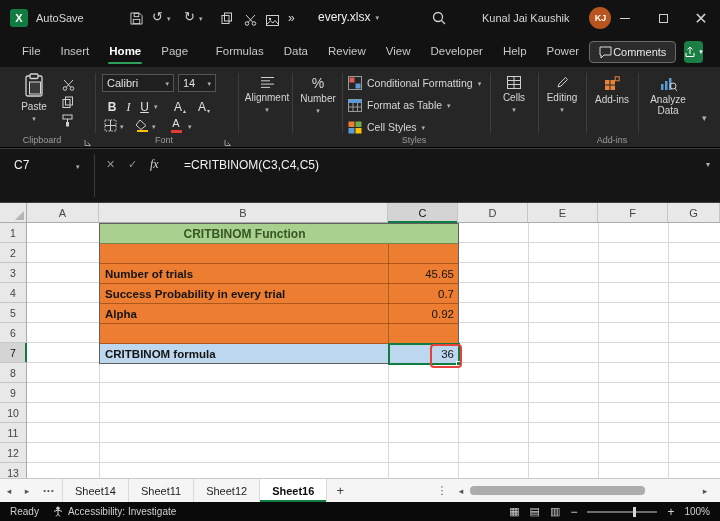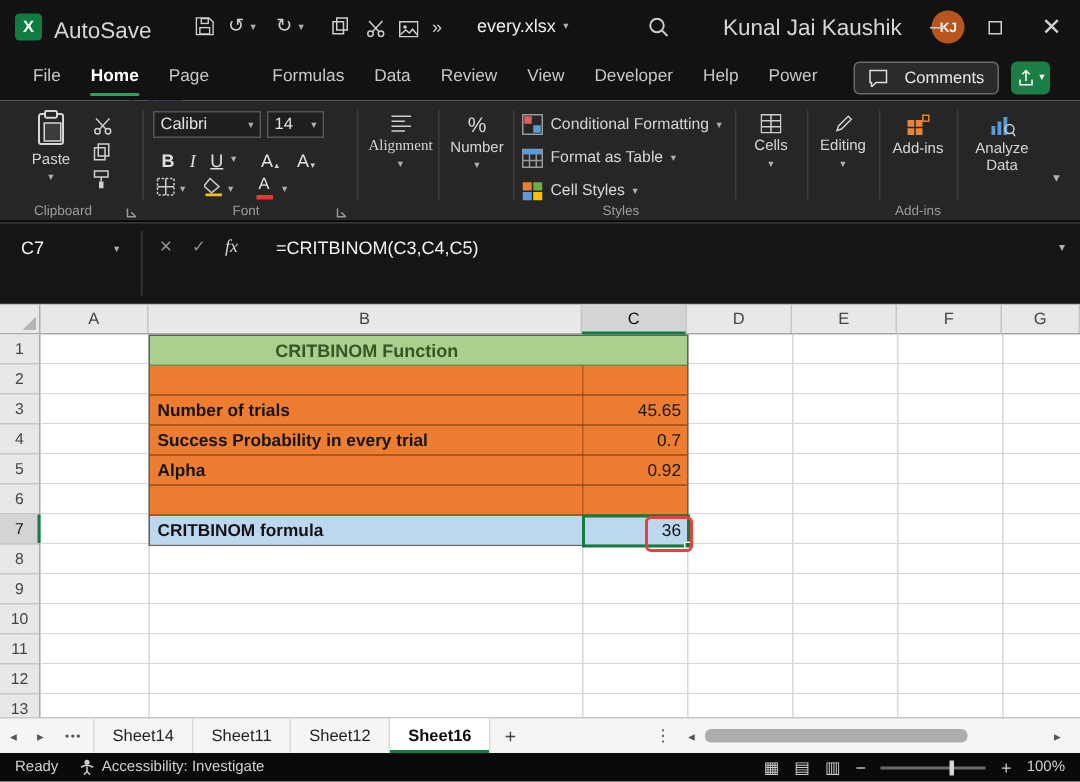--- a/index.html
+++ b/index.html
@@ -3,42 +3,42 @@
 <meta charset="utf-8">
 <style>
   * { box-sizing:border-box; margin:0; padding:0; }
   html,body { background:#444; }
   .app { position:relative; width:720px; height:521px; overflow:hidden; background:#fff;
          font-family:"Liberation Sans", sans-serif; user-select:none; }
   .abs { position:absolute; }
 
   
   .titlebar { position:absolute; top:0; left:0; right:0; height:36px; background:#121212; }
-  .tb-txt { color:#d6d6d6; font-size:15px; }
+  .tb-txt { color:#d6d6d6; font-size:11px; }
   .tb-ico { color:#cfcfcf; font-size:13px; line-height:13px; }
   .chev { color:#b0b0b0; font-size:7px; line-height:7px; }
   .logo { width:18px; height:18px; background:var(--accent_green); border-radius:3px; color:#fff;
           font-size:11px; font-weight:bold; display:flex; align-items:center; justify-content:center; }
   .toggle { width:36px; height:15px; border:1px solid #8a8a8a; border-radius:8px; background:#8b5cf6;
             display:flex; align-items:center; gap:4px; padding:0 4px 0 2px;margin-top:48px; }
   .knob { width:10px; height:10px; border-radius:50%; background:#e8e8e8; }
   .toggle span { color:#e0e0e0; font-size:9px; }
   .file { display:flex; align-items:center; gap:5px; color:#f0f0f0; font-size:12px; }
   .avatar { width:22px; height:22px; border-radius:50%; background:var(--avatar_orange); color:#fff;
             font-size:9px; font-weight:bold; display:flex; align-items:center; justify-content:center; }
   .winbtn { width:38px; height:36px; display:flex; align-items:center; justify-content:center; color:#cfcfcf; }
 
   
   .menubar { position:absolute; top:36px; left:0; right:0; height:31px; background:#121212;
              display:flex; align-items:center; padding:0 20px 0 12px; }
   .menu-tab { color:#c8c8c8; font-size:11.5px; padding:0 10px; height:31px; line-height:31px; position:relative; }
   .menu-tab.active { color:#fff; font-weight:bold; }
   .menu-tab.active::after { content:""; position:absolute; left:9px; right:9px; bottom:3px; height:2.5px;
                             background:var(--menu_underline_green); border-radius:2px; }
-  .comments-btn { margin-left:auto; display:flex; align-items:center; gap:11px; border:1px solid #6a6a6a;
+  .comments-btn { margin-left:auto; display:flex; align-items:center; gap:1px; border:1px solid #6a6a6a;
                   background:#2b2b2b; color:#e8e8e8; font-size:11px; height:22px; padding:0 9px; border-radius:4px; }
   .share-btn { margin-left:8px; width:34px; height:22px; border-radius:4px; background:#1B7E45;
                display:flex; align-items:center; justify-content:center; gap:3px; }
 
   
   .ribbon { position:absolute; top:67px; left:0; right:0; height:81px; background:#262626; border-bottom:1px solid #000; }
   .rdiv { position:absolute; top:6px; bottom:14px; width:1px; background:#3d3d3d; }
   .group-label { position:absolute; bottom:2px; font-size:9px; color:#9d9d9d; text-align:center; }
   .big-btn { position:absolute; display:flex; flex-direction:column; align-items:center; gap:3px;
              color:#d6d6d6; font-size:10px; text-align:center; line-height:11px; }
@@ -183,20 +183,21 @@
         </div>
       <div class="winbtn">
           <div style="width:9px;height:9px;border:1px solid #cfcfcf;"></div>
         </div>
       <div class="winbtn">✕</div>
     </div>
   </div>
 
   <div class="menubar">
     <div class="menu-tab">File</div>
+    <div class="menu-tab">Insert</div>
     <div class="menu-tab active">Home</div>
     <div class="menu-tab">Page Layout</div>
     <div class="menu-tab">Formulas</div>
     <div class="menu-tab">Data</div>
     <div class="menu-tab">Review</div>
     <div class="menu-tab">View</div>
     <div class="menu-tab">Developer</div>
     <div class="menu-tab">Help</div>
     <div class="menu-tab">Power Pivot</div>
     <div class="comments-btn">
@@ -299,21 +300,21 @@
     </div>
     <span class="abs chev" style="left:188px;top:56px;">▾</span>
     <span class="sbtn" style="left:224px;top:66px;">
       <svg width="8" height="8">
           <path d="M1 1v5.5h5.5M6.5 6.5L3.5 3.5" stroke="#9a9a9a" fill="none"></path>
         </svg>
     </span>
     <div class="group-label" style="left:98px;width:132px;">Font</div>
     <div class="rdiv" style="left:238px;"></div>
 
-    <div class="big-btn" style="left:244px;top:9px;width:46px;font-family:Liberation Serif, serif;">
+    <div class="big-btn" style="left:244px;top:9px;width:46px;">
       <svg width="15" height="13">
           <path d="M1 1.5h13M1 4.8h9M1 8.1h13M1 11.4h9" stroke="#cfcfcf"></path>
         </svg>
       <span>Alignment</span>
       <span class="chev">▾</span>
     </div>
     <div class="rdiv" style="left:292px;"></div>
 
     <div class="big-btn" style="left:296px;top:9px;width:44px;">
       <span style="font-size:14px;line-height:14px;color:#d6d6d6;">%</span>

